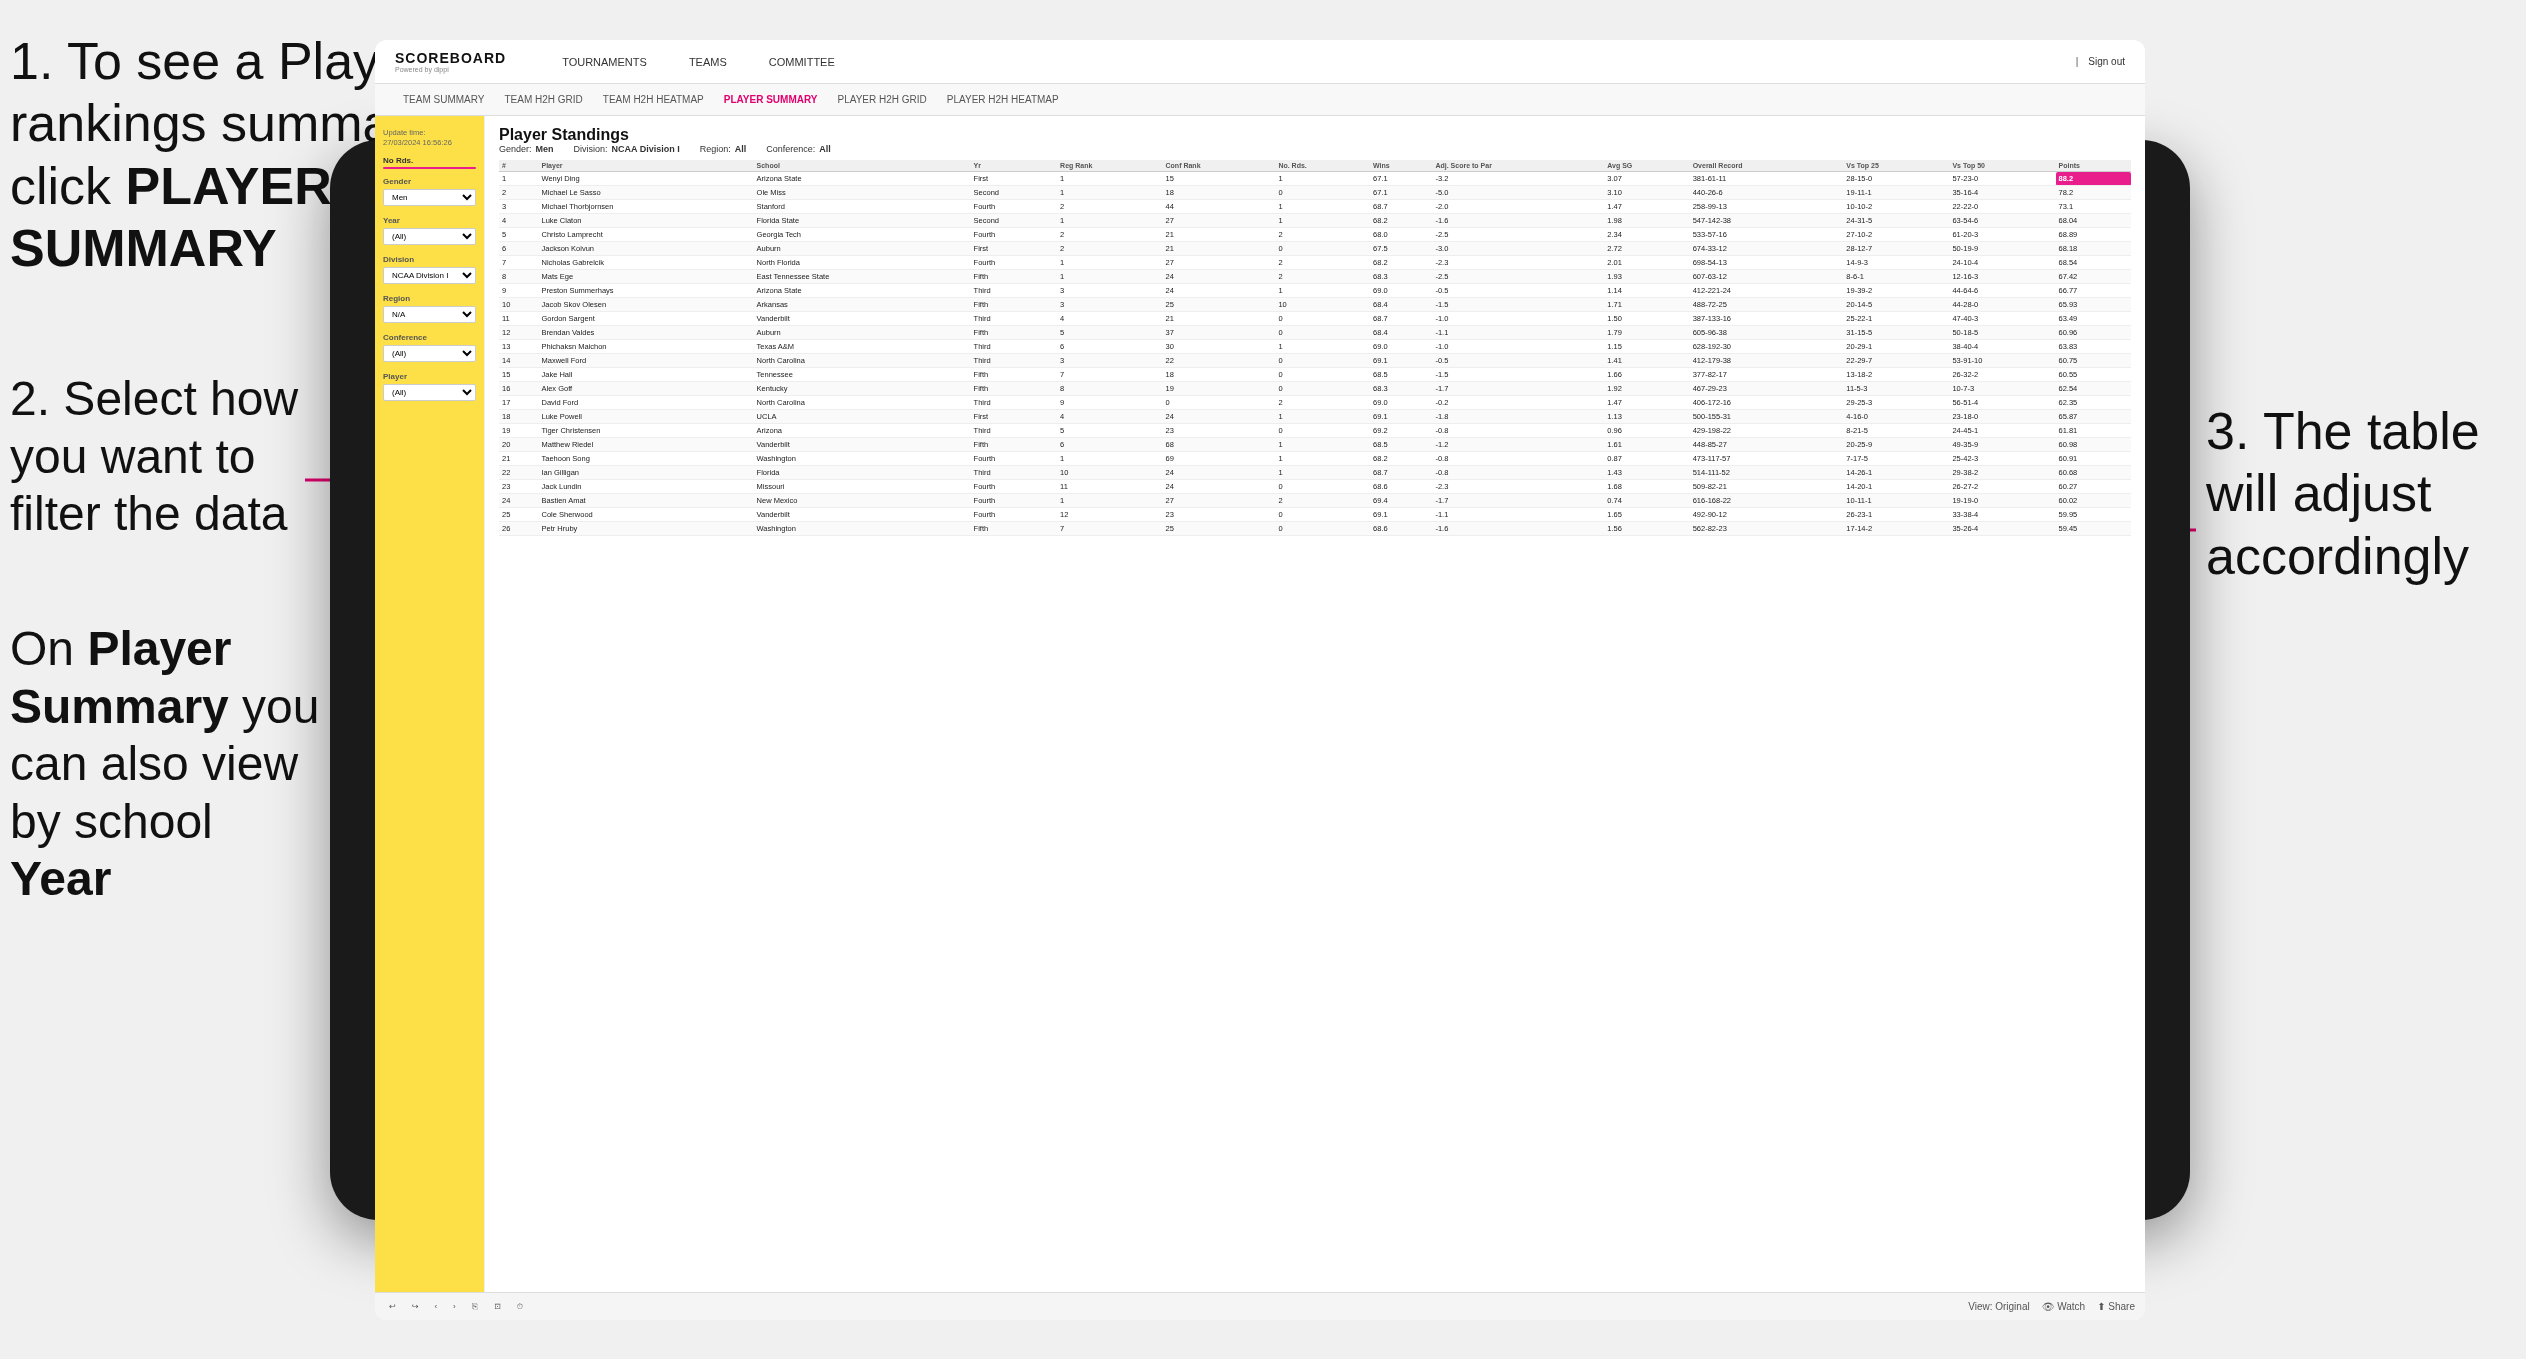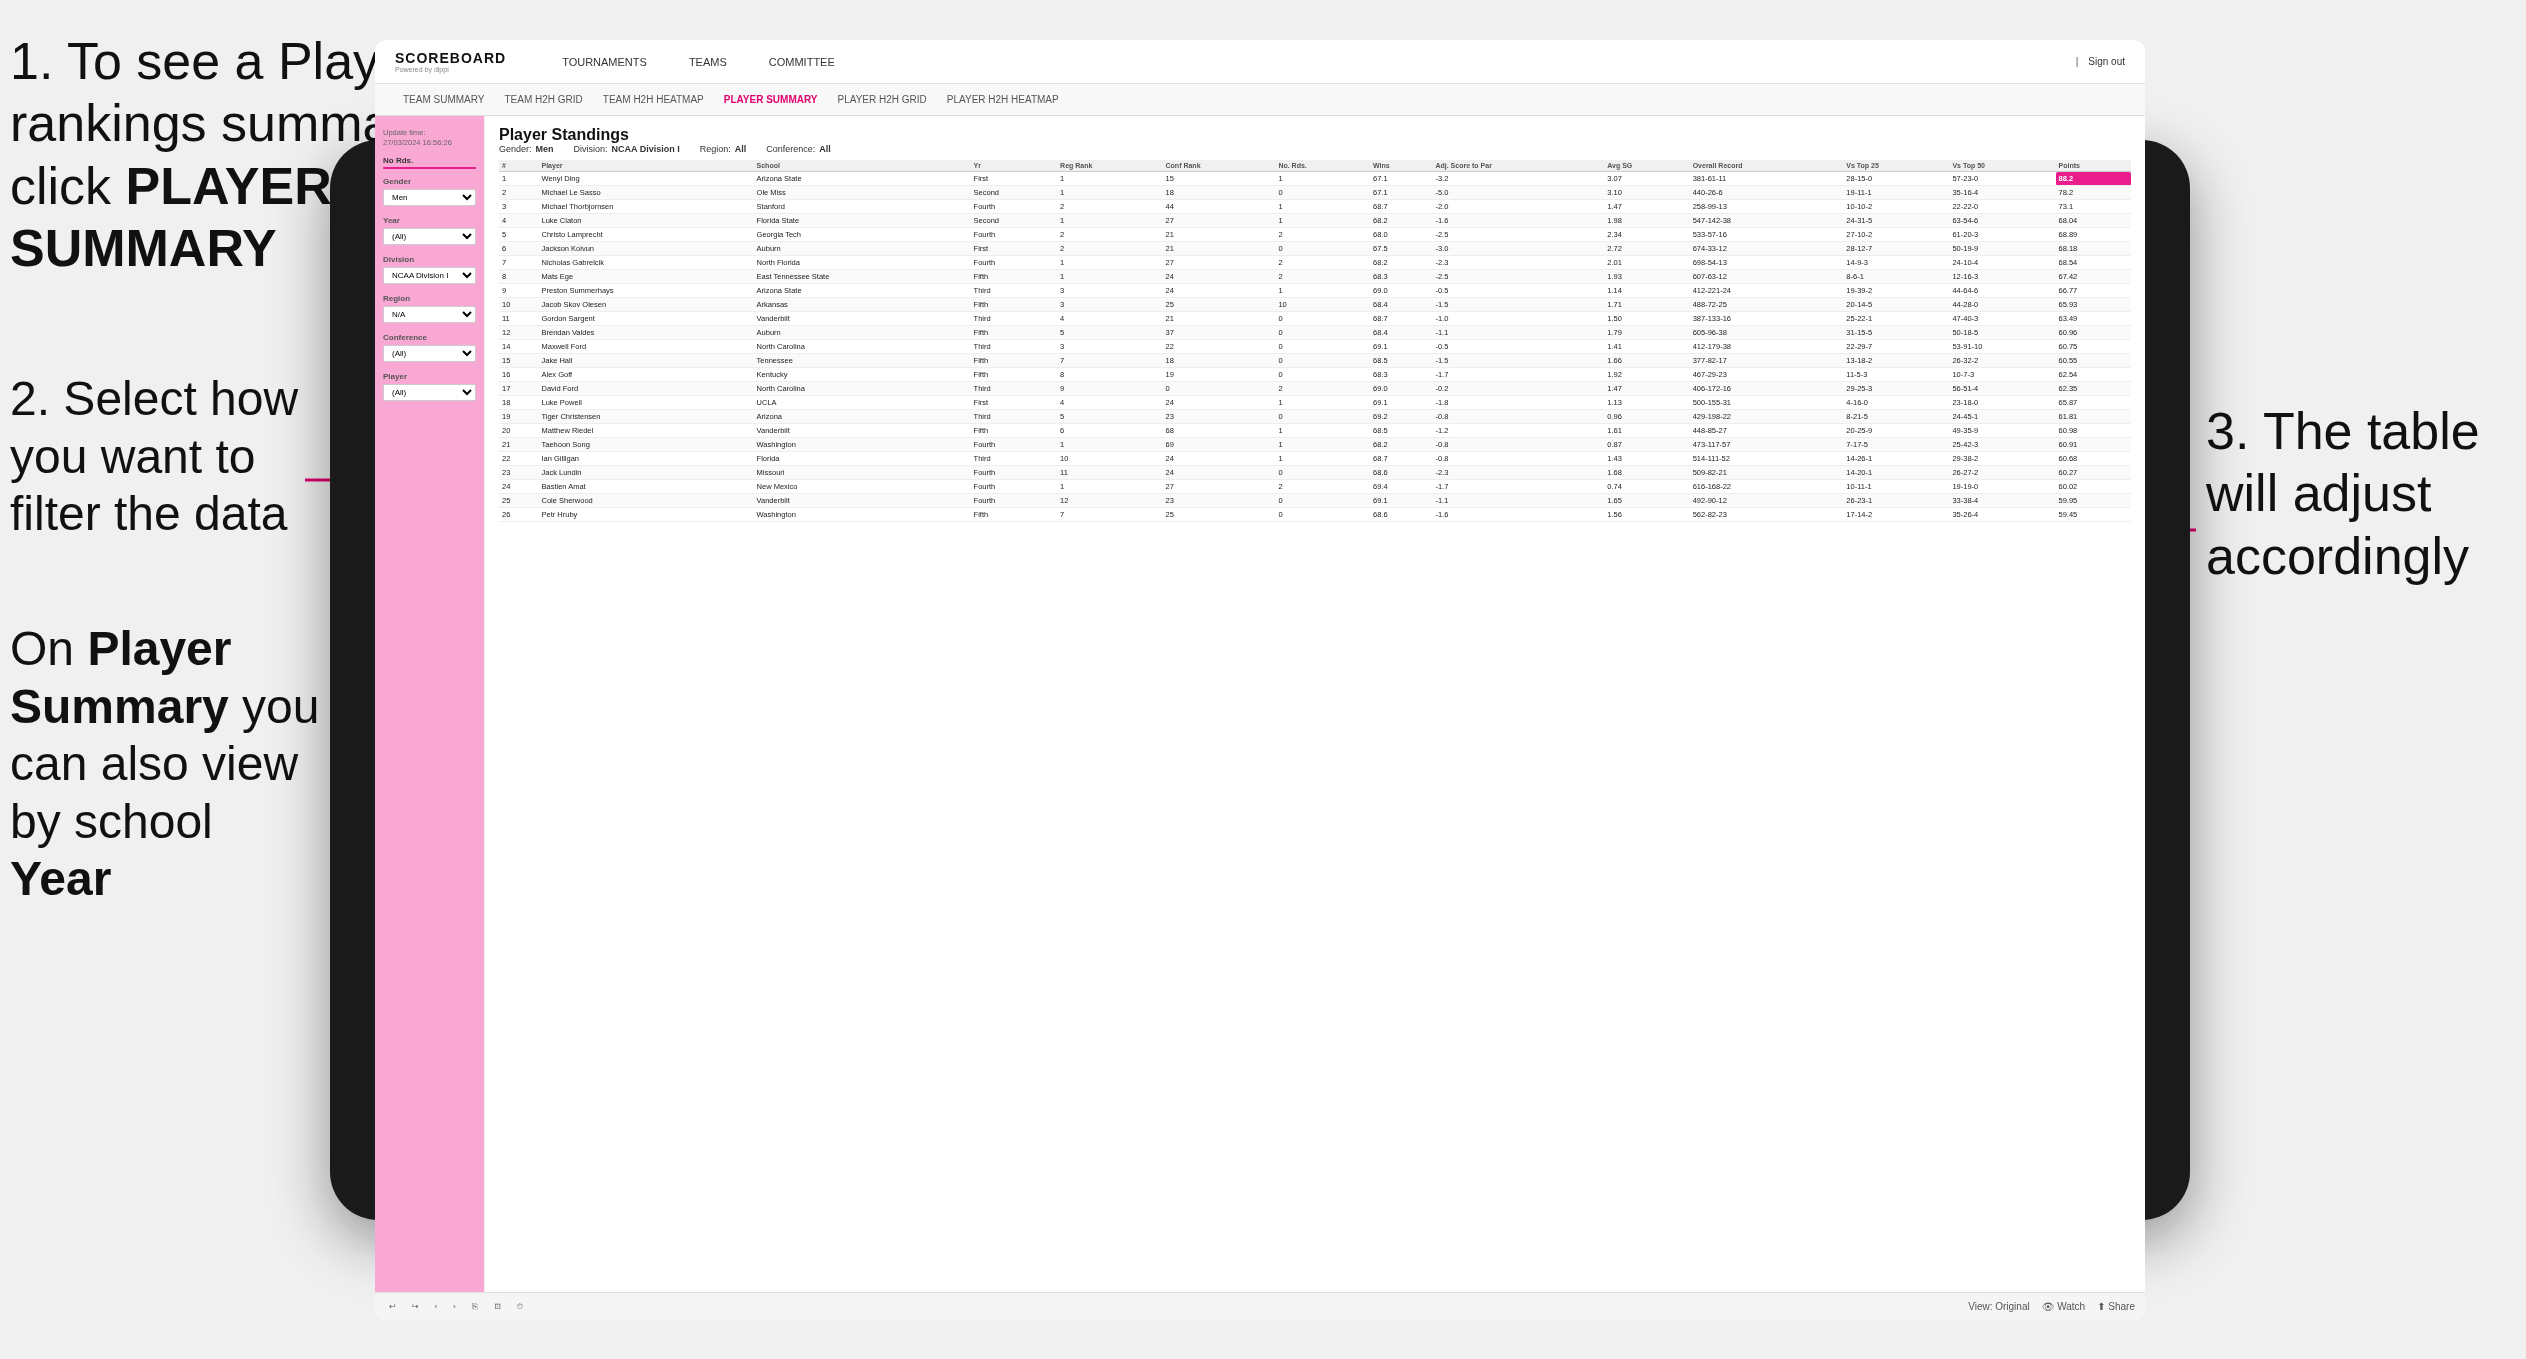--- a/index.html
+++ b/index.html
@@ -156,21 +156,21 @@
       flex: 1;
       display: flex;
       background: #fff;
       overflow: hidden;
     }
 
     
     .sidebar {
       width: 110px;
       min-width: 110px;
-      background: #f9a8d4;
+      background: #fde047;
       border-right: 1px solid #eee;
       padding: 12px 8px;
       font-size: 9px;
       color: #333;
     }
 
     .sidebar-section {
       margin-bottom: 10px;
     }
 
@@ -660,20 +660,36 @@
       <td>0</td>
       <td>68.4</td>
       <td>-1.1</td>
       <td>1.79</td>
       <td>605-96-38</td>
       <td>31-15-5</td>
       <td>50-18-5</td>
       <td class="">60.96</td>
     </tr>
               <tr>
+      <td>13</td>
+      <td>Phichaksn Maichon</td>
+      <td>Texas A&amp;M</td>
+      <td>Third</td>
+      <td>6</td>
+      <td>30</td>
+      <td>1</td>
+      <td>69.0</td>
+      <td>-1.0</td>
+      <td>1.15</td>
+      <td>628-192-30</td>
+      <td>20-29-1</td>
+      <td>38-40-4</td>
+      <td class="">63.83</td>
+    </tr>
+              <tr>
       <td>14</td>
       <td>Maxwell Ford</td>
       <td>North Carolina</td>
       <td>Third</td>
       <td>3</td>
       <td>22</td>
       <td>0</td>
       <td>69.1</td>
       <td>-0.5</td>
       <td>1.41</td>

